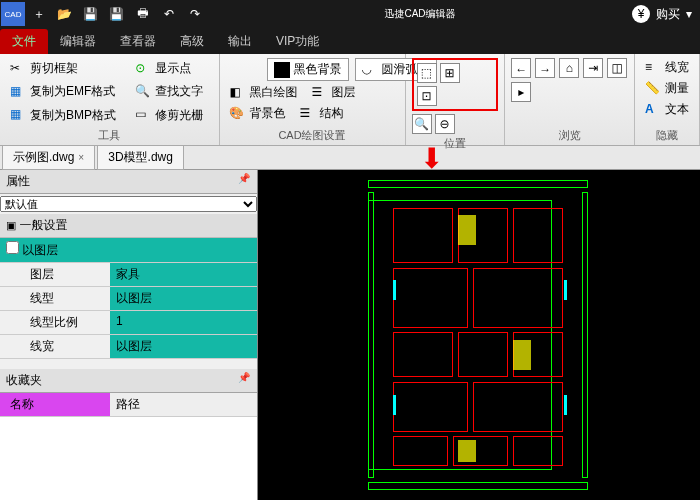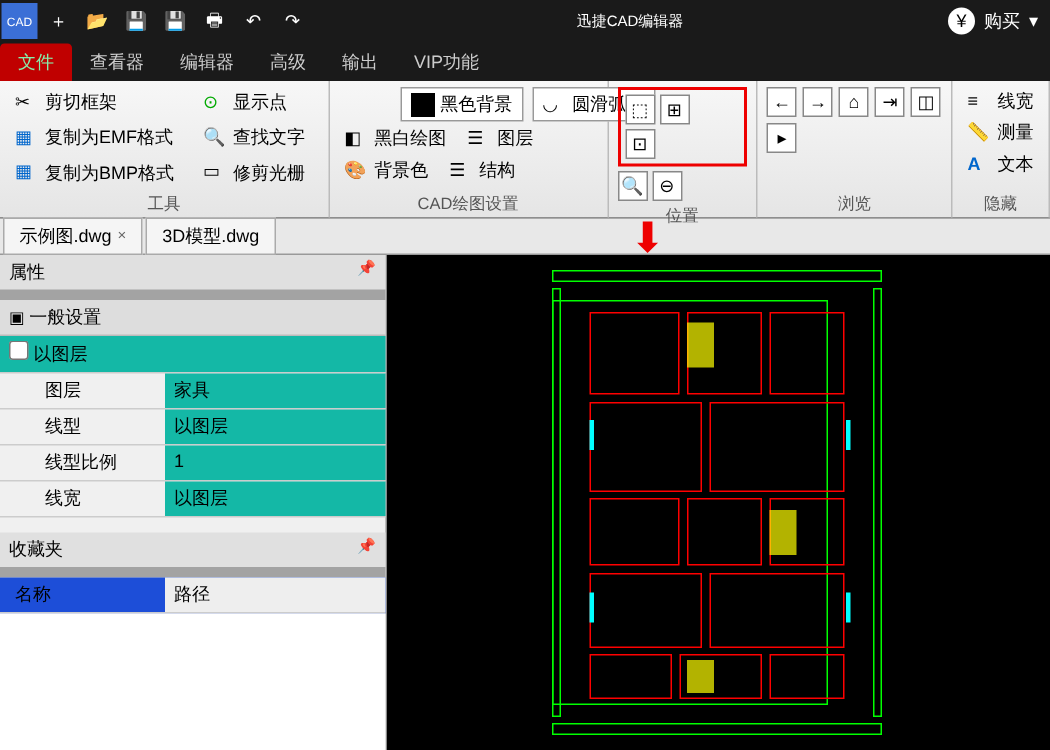--- a/index.html
+++ b/index.html
@@ -20,21 +20,21 @@
 .ribbon-item { display: flex; align-items: center; gap: 4px; padding: 1px 4px; cursor: pointer; white-space: nowrap; }
 .ribbon-item.boxed { border: 1px solid #999; background: #fff; padding: 2px 6px; }
 .ribbon-icon { width: 16px; height: 16px; display: inline-block; }
 .icon-sq { width: 20px; height: 20px; border: 1px solid #888; background: #fff; cursor: pointer; display: flex; align-items: center; justify-content: center; }
 .highlight-box { border: 2px solid #e00; padding: 1px; }
 .doc-tabs { background: #e8e8e8; height: 24px; display: flex; align-items: center; border-bottom: 1px solid #999; }
 .doc-tab { padding: 3px 10px; border: 1px solid #aaa; background: #f5f5f5; margin-left: 2px; display: flex; align-items: center; gap: 4px; cursor: pointer; font-size: 11px; }
 .doc-tab .x { color: #666; cursor: pointer; font-size: 10px; }
 .main { display: flex; height: calc(500px - 28px - 26px - 92px - 24px); }
 .panel { width: 258px; background: #f0f0f0; border-right: 1px solid #888; display: flex; flex-direction: column; }
-.panel-hdr { background: #e0e0e0; padding: 3px 6px; border-bottom: 7px solid #a3a3a3; display: flex; justify-content: space-between; font-size: 11px; }
+.panel-hdr { background: #e0e0e0; padding: 3px 6px; border-bottom: 1px solid #a3a3a3; display: flex; justify-content: space-between; font-size: 11px; }
 .panel select { width: 100%; margin: 2px 0; font-size: 11px; }
 .prop-row { display: flex; border-bottom: 1px solid #ccc; font-size: 11px; }
 .prop-row .k { width: 110px; padding: 3px 6px 3px 30px; }
 .prop-row .v { flex: 1; padding: 3px 6px; background: #14b8a6; }
 .prop-hdr { background: #ddd; padding: 3px 6px; font-size: 11px; border-bottom: 1px solid #bbb; }
 .canvas { flex: 1; background: #000; position: relative; }
 .floorplan { position: absolute; left: 110px; top: 10px; width: 220px; height: 310px; }
 .fp-outer { position: absolute; border: 1px solid #0f0; }
 .fp-room { position: absolute; border: 1px solid #f00; }
 .fp-cyan { position: absolute; background: #0ff; }
@@ -57,22 +57,22 @@
   <div class="title">迅捷CAD编辑器</div>
   <div class="right">
     <span style="background:#fff;color:#000;border-radius:50%;width:18px;height:18px;display:inline-flex;align-items:center;justify-content:center;">¥</span>
     <span>购买</span>
     <span>▾</span>
   </div>
 </div>
 
 <div class="tabs">
   <div class="tab active">文件</div>
+  <div class="tab">编辑器</div>
   <div class="tab">查看器</div>
-  <div class="tab">编辑器</div>
   <div class="tab">高级</div>
   <div class="tab">输出</div>
   <div class="tab">VIP功能</div>
 </div>
 
 <div class="ribbon">
   <div class="ribbon-group" style="width:220px;">
     <div class="items grid">
       <div class="ribbon-item">
           <span class="ribbon-icon">✂</span>
@@ -195,20 +195,21 @@
       <span>3D模型.dwg</span>
     </div>
 </div>
 
 <div class="main">
   <div class="panel">
     <div class="panel-hdr">
         <span>属性</span>
         <span class="pin">📌</span>
       </div>
+    <select><option>默认值</option></select>
     <div class="prop-hdr">▣ <span>一般设置</span></div>
     <div class="prop-row">
         <div class="v"><input type="checkbox" style=""> <span>以图层</span></div>
       </div>
     <div class="prop-row">
         <div class="k">图层</div>
         <div class="v">家具</div>
       </div>
     <div class="prop-row">
         <div class="k">线型</div>
@@ -220,21 +221,21 @@
       </div>
     <div class="prop-row">
         <div class="k">线宽</div>
         <div class="v">以图层</div>
       </div>
     <div style="flex:0 0 10px;"></div>
     <div class="panel-hdr">
         <span>收藏夹</span>
         <span class="pin">📌</span>
       </div>
-    <div class="prop-row" style="background:#1d4ed8;">
+    <div class="prop-row" style="background:#d946ef;">
         <div class="k" style="padding-left:10px;">名称</div>
         <div class="v" style="background:#eee;">路径</div>
       </div>
     <div style="flex:1;background:#fff;"></div>
   </div>
 
   <div class="canvas">
     <div class="floorplan">
 
       <div class="fp-outer" style="left:0;top:0;width:220px;height:8px;"></div>

